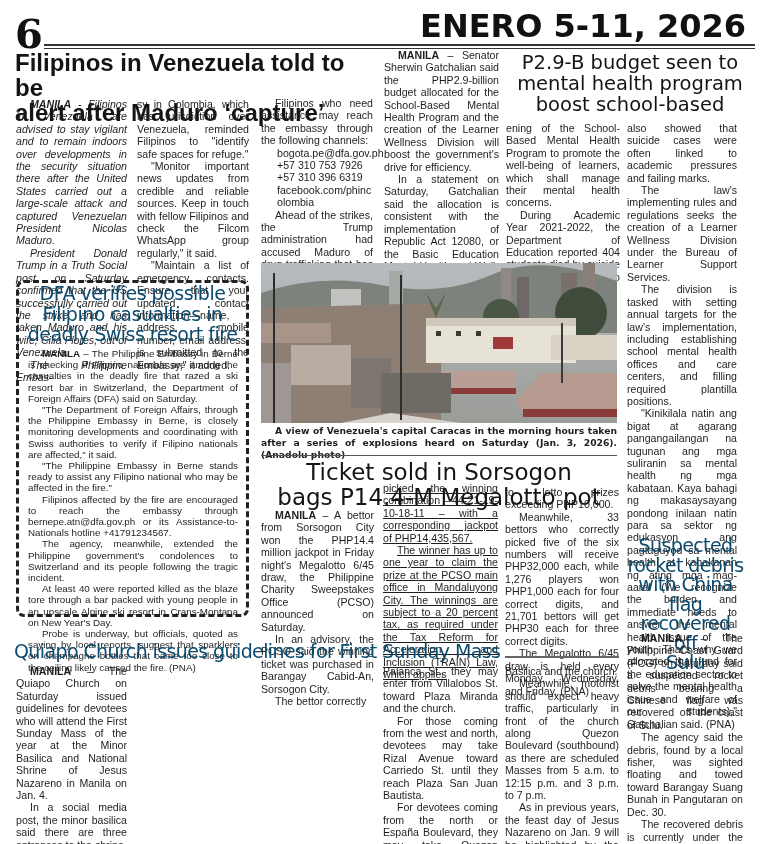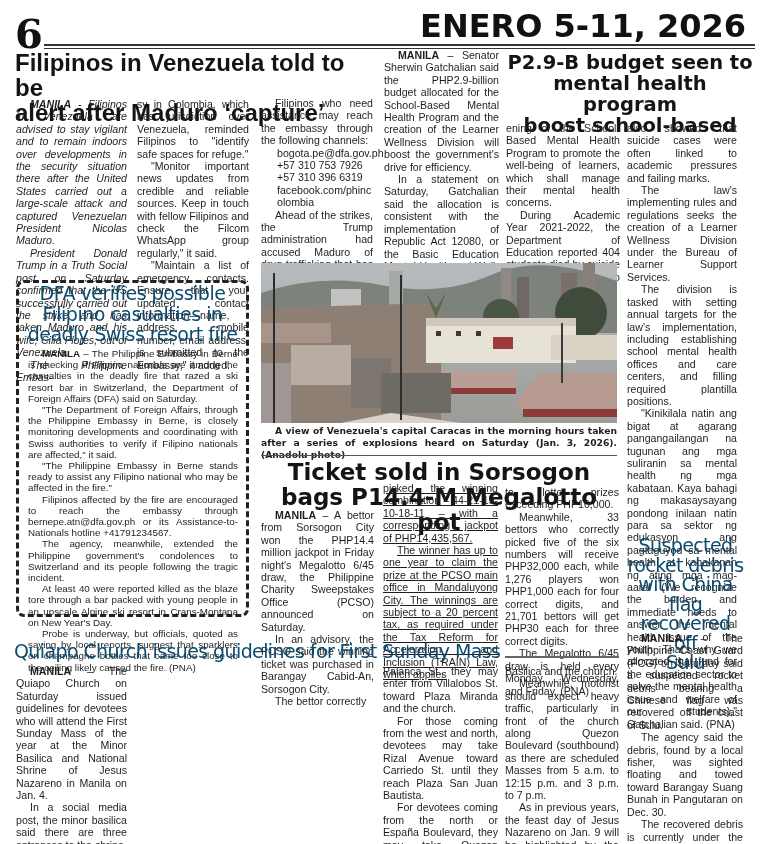--- a/index.html
+++ b/index.html
@@ -4,21 +4,21 @@
 <style>
 *{box-sizing:border-box;margin:0;padding:0}
 html,body{width:763px;height:844px;background:#fff;overflow:hidden}
 body{position:relative;font-family:"Liberation Sans",sans-serif;color:#1a1a1a}
 .abs{position:absolute}
 .body-text{font-size:10.6px;line-height:12.4px;text-align:justify;color:#1e1e1e}
 .body-text p{text-indent:14px}
 .body-text p.noind{text-indent:0}
 .dateline{font-weight:bold}
 .hl-arial{font-family:"Liberation Sans",sans-serif;font-weight:bold;text-align:left;color:#141414}
-.hl-dejavu{font-family:"DejaVu Sans",sans-serif;font-weight:bold;text-align:center;color:#141414}
+.hl-dejavu{font-family:"DejaVu Sans",sans-serif;font-weight:normal;text-align:center;color:#141414}
 .hl-cond{font-family:"DejaVu Sans",sans-serif;font-weight:normal;text-align:center;color:#0c4a6e;transform-origin:center top}
 .rule{position:absolute;background:#333}
 .pagenum{font-family:"DejaVu Serif",serif;font-weight:bold;font-size:40px;line-height:40px;color:#111}
 .date{font-family:"DejaVu Sans",sans-serif;font-weight:bold;font-size:32px;line-height:30px;color:#111}
 .photo{position:absolute;overflow:hidden;background:#8a8d8f}
 .caption{font-family:"DejaVu Sans",sans-serif;font-weight:bold;font-size:9.2px;line-height:12px;text-align:justify;color:#1e1e1e}
 .dashbox{position:absolute;border:3px dashed #222;border-radius:8px}
 .contact{padding-left:16px}
 </style>
 </head>

